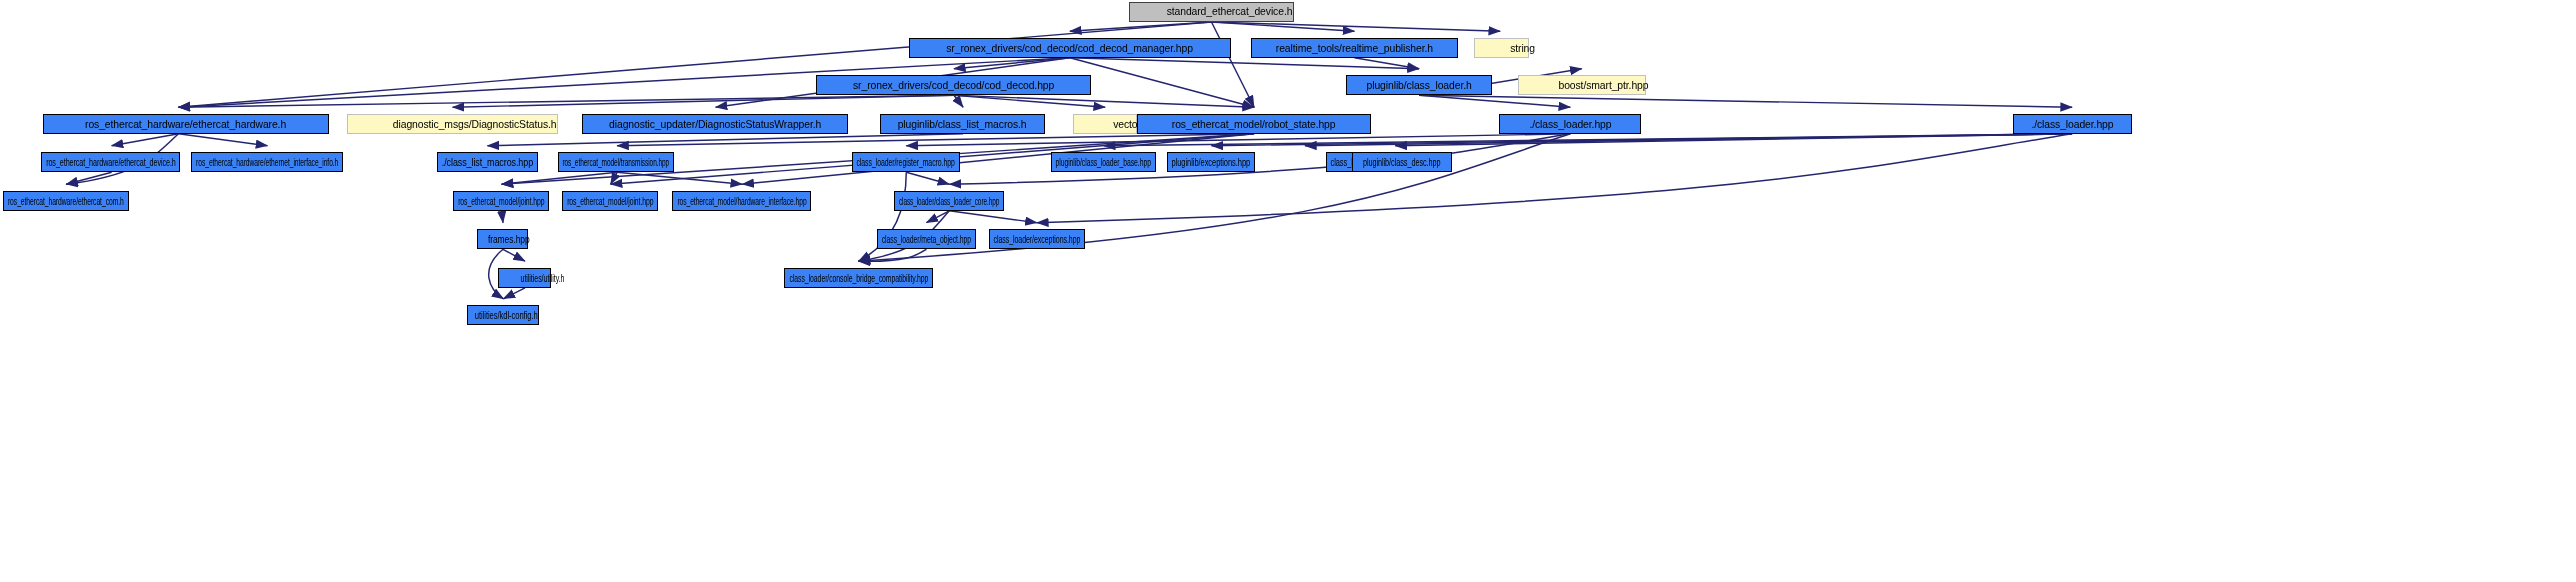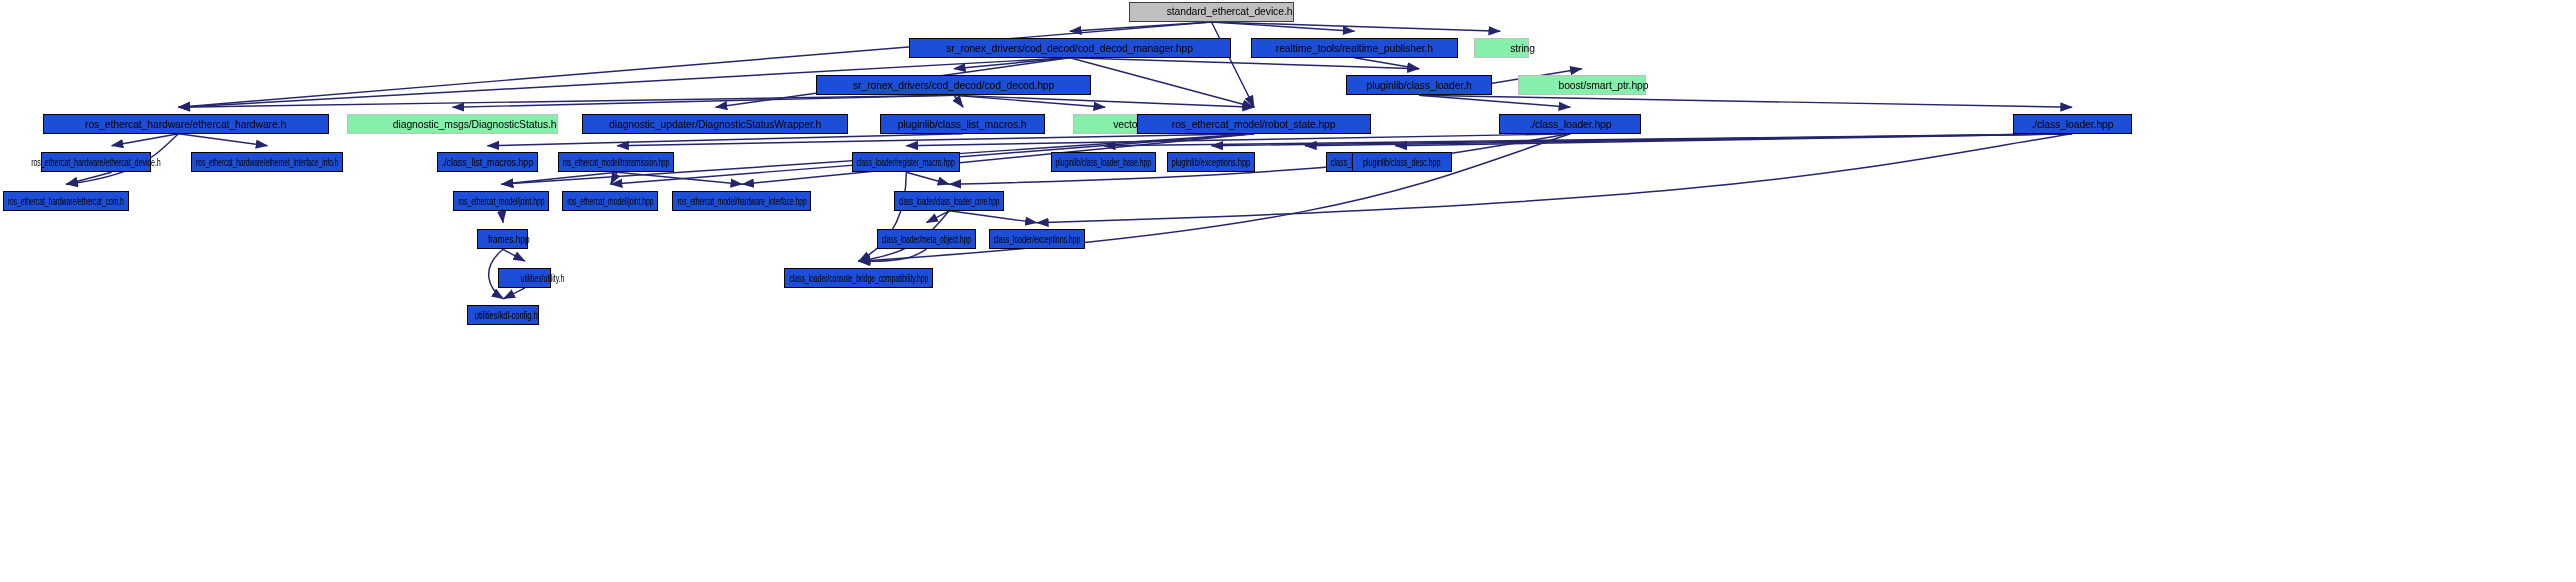--- a/index.html
+++ b/index.html
@@ -23,32 +23,32 @@
     height: 582px;
     pointer-events: none;
   }
   .node {
     position: absolute;
     box-sizing: border-box;
     display: flex;
     align-items: center;
     justify-content: center;
     height: 20px;
-    background: #1d4ed8;
+    background: #3b82f6;
     border: 0.9px solid #000000;
     font-size: 10.5px;
     line-height: 11px;
     color: #000000;
     white-space: nowrap;
     letter-spacing: -0.1px;
     padding: 0 4.6px;
   }
   .node.ext {
     border: 0.9px solid #c0c0c0;
-    background: #86efac;
+    background: #fef9c3;
     padding-left: 48px;
   }
   .node.root {
     background: #bfbfbf;
     border: 0.9px solid #404040;
     padding-left: 40px;
   }
   .node .lbl {
     display: block;
     transform: scaleX(0.99);
@@ -155,21 +155,21 @@
       </div>
       <div class="node" style="left: 1137px; top: 114px; width: 234px;">
         <span class="lbl">ros_ethercat_model/robot_state.hpp</span>
       </div>
       <div class="node" style="left: 1499px; top: 114px; width: 142px;">
         <span class="lbl">./class_loader.hpp</span>
       </div>
       <div class="node" style="left: 2013px; top: 114px; width: 119px;">
         <span class="lbl">./class_loader.hpp</span>
       </div>
-      <div class="node" style="left: 41px; top: 152px; width: 110px;">
+      <div class="node" style="left: 41px; top: 152px; width: 139px;">
         <span class="lbl" style="transform: scaleX(0.682692); transform-origin: center center; display: inline-block; white-space: nowrap;">ros_ethercat_hardware/ethercat_device.h</span>
       </div>
       <div class="node" style="left: 191px; top: 152px; width: 152px;">
         <span class="lbl" style="transform: scaleX(0.639344); transform-origin: center center; display: inline-block; white-space: nowrap;">ros_ethercat_hardware/ethernet_interface_info.h</span>
       </div>
       <div class="node" style="left: 437px; top: 152px; width: 101px;">
         <span class="lbl" style="transform: scaleX(0.854701); transform-origin: center center; display: inline-block; white-space: nowrap;">./class_list_macros.hpp</span>
       </div>
       <div class="node" style="left: 558px; top: 152px; width: 116px;">
         <span class="lbl" style="transform: scaleX(0.62234); transform-origin: center center; display: inline-block; white-space: nowrap;">ros_ethercat_model/transmission.hpp</span>

